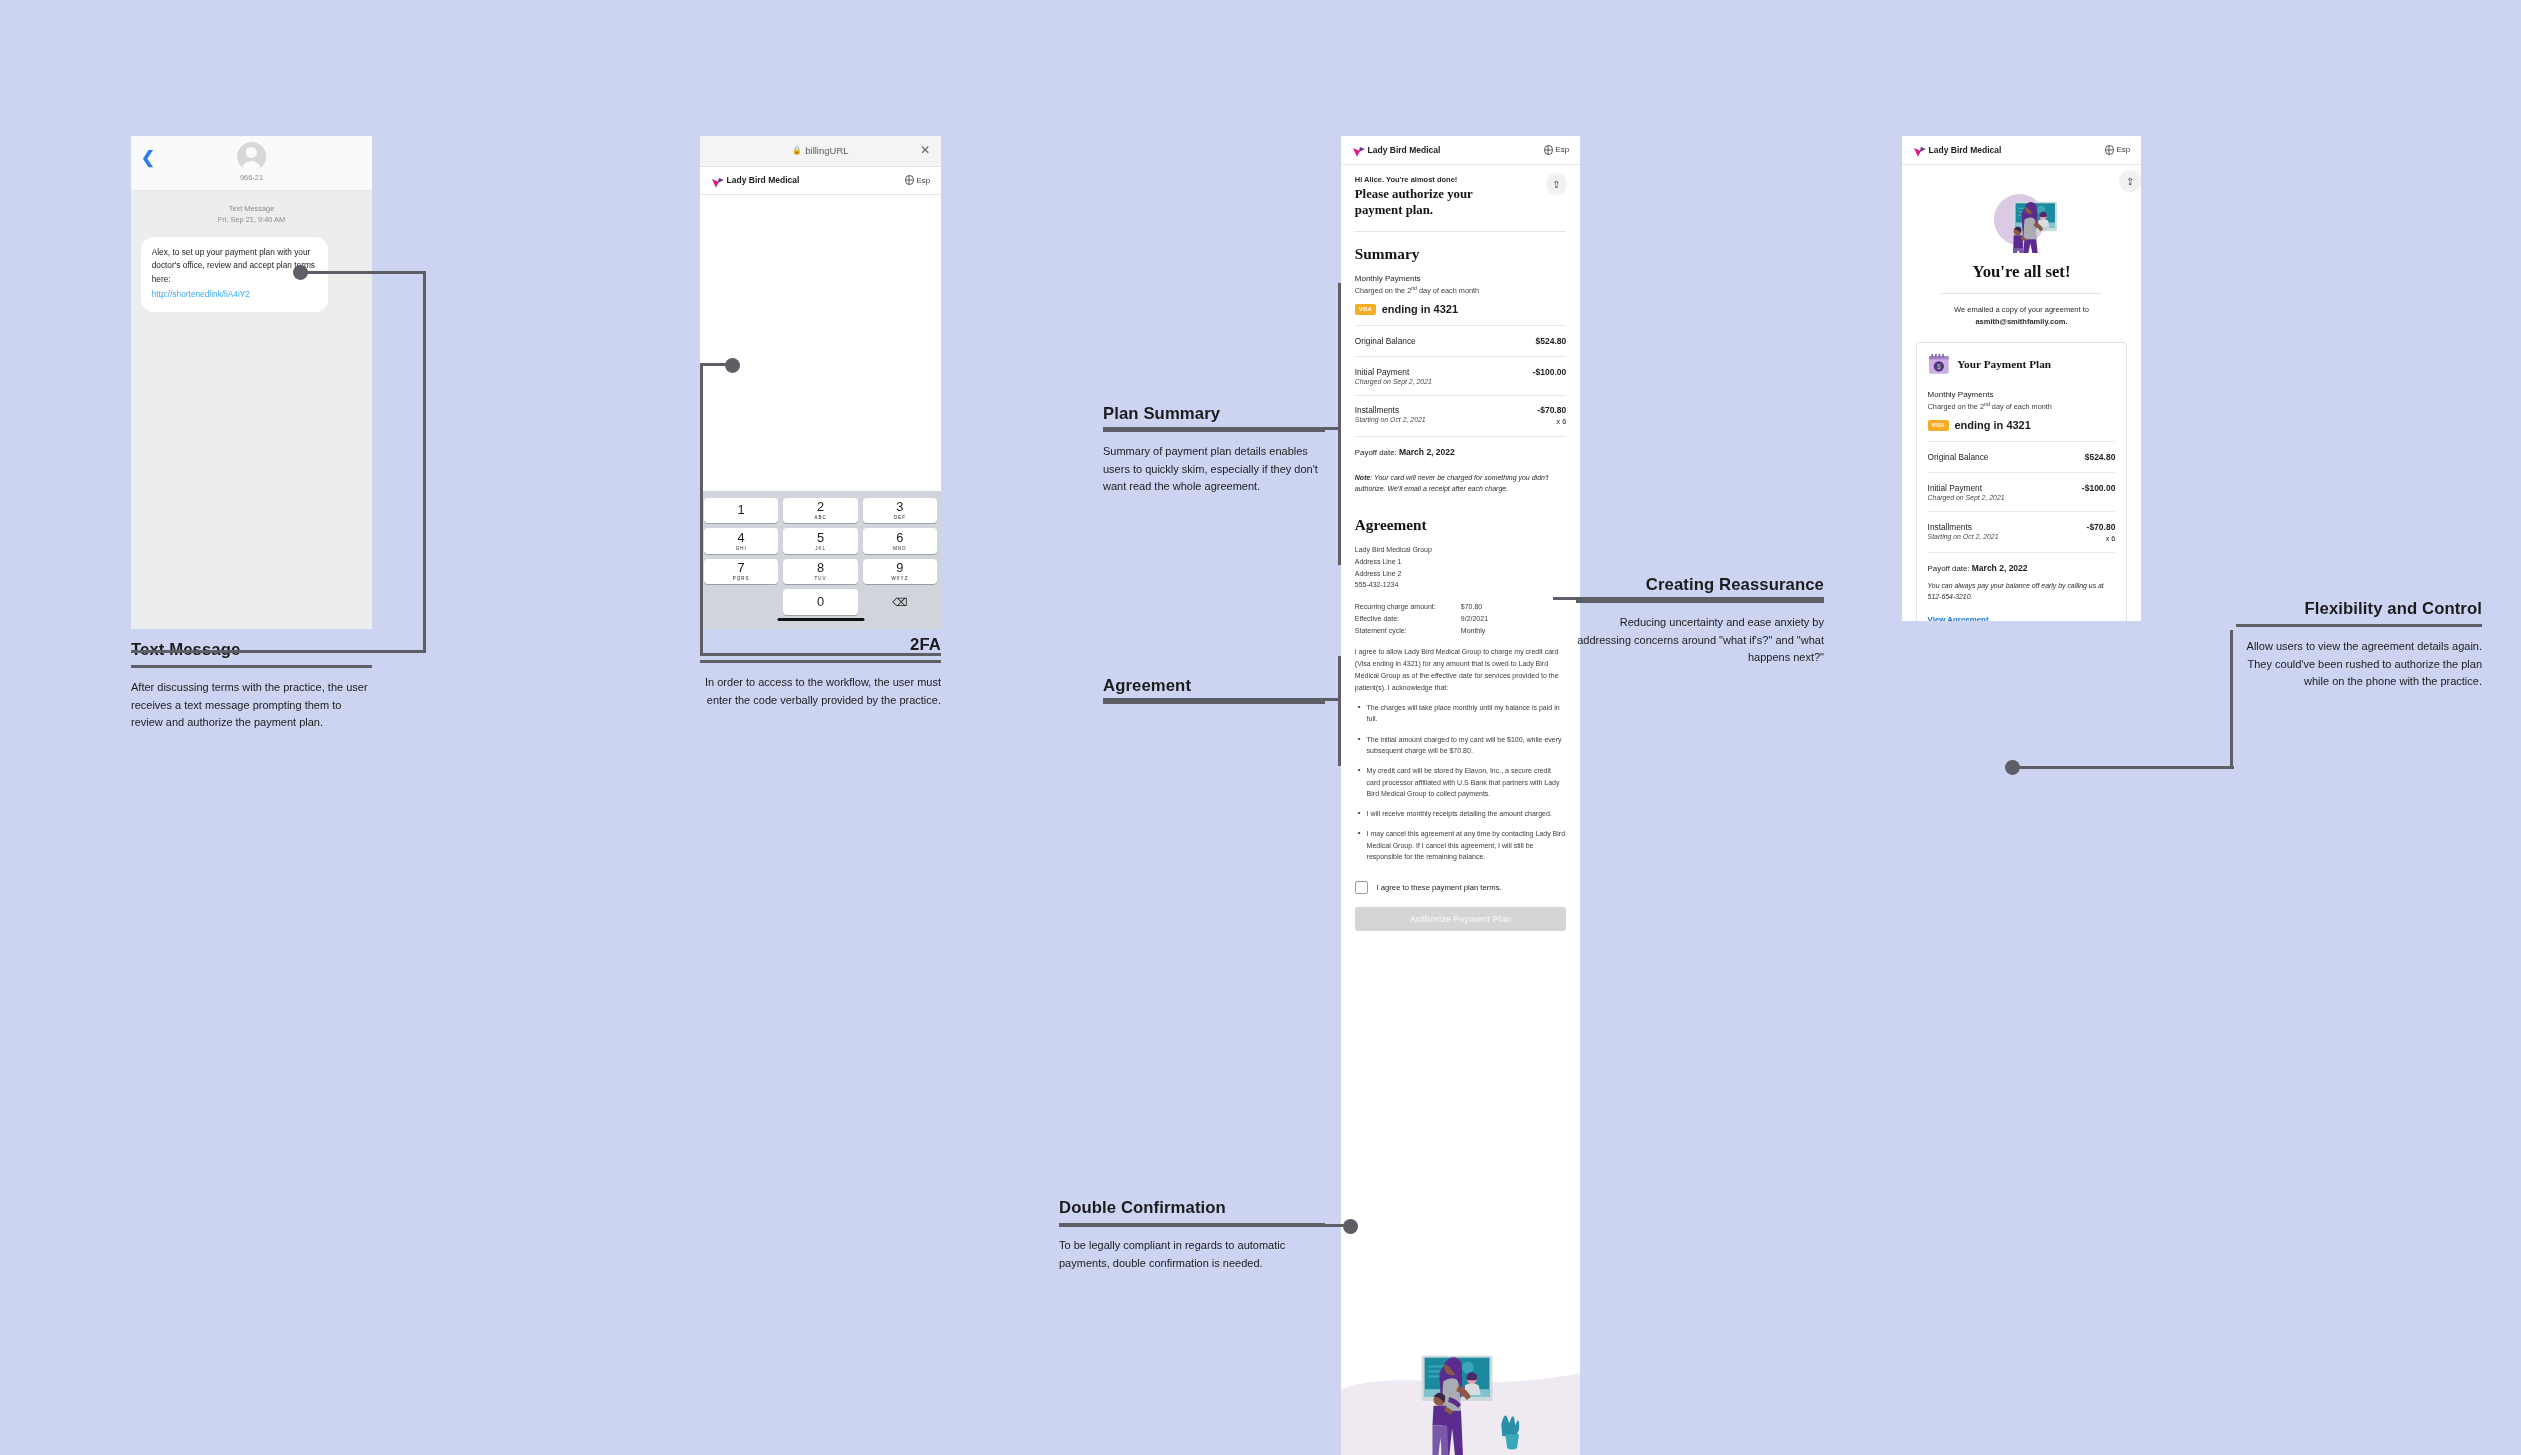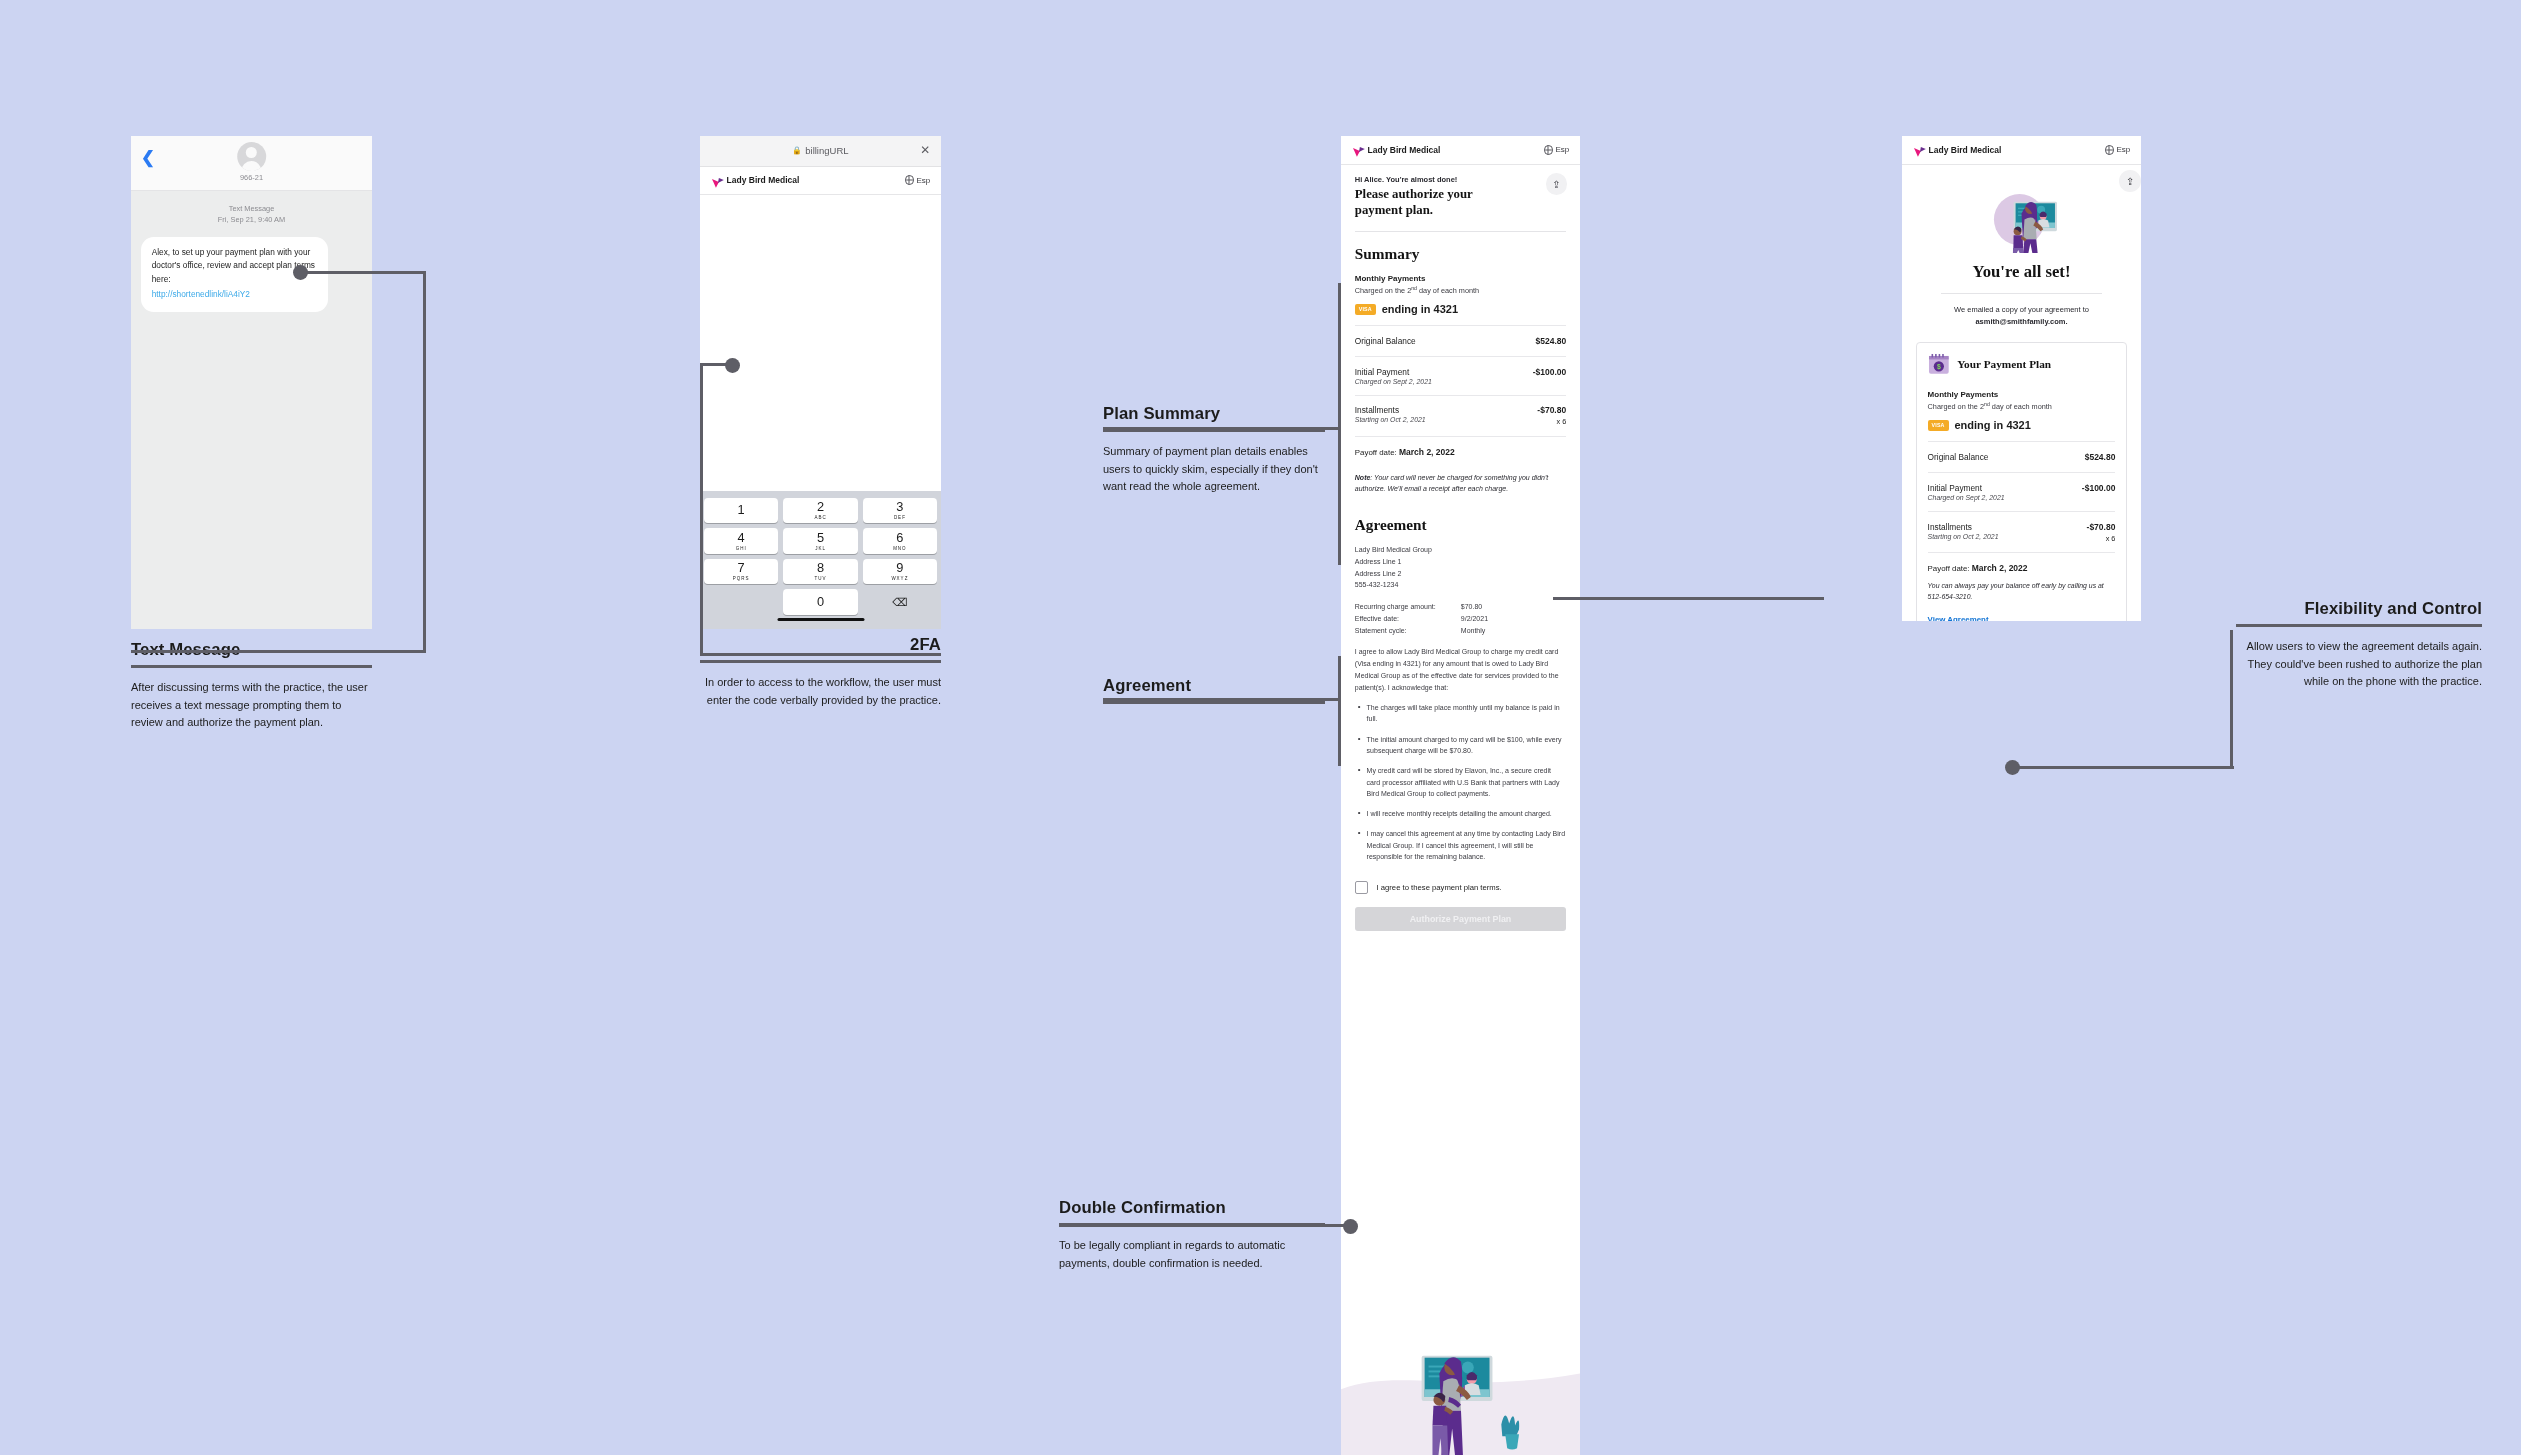--- a/index.html
+++ b/index.html
@@ -148,21 +148,21 @@
     position:absolute; right: 12.8px; top: 8.9px; width: 21.7px; height: 21.7px;
     border-radius:50%; background:#f1f1f3; display:flex; align-items:center;
     justify-content:center; font-size: 9.9px; color:#33333a;
   }
   .hr-light { height:1px; background:#e4e4e7; margin: 11.8px 13.8px 0 13.8px; }
   .sec-h {
     font-family:"Liberation Serif", serif; font-weight:bold;
     font-size: 15.3px; color:#131313; padding: 12.8px 13.8px 0 13.8px;
   }
   .blk { padding: 0 13.8px; }
-  .lbl-bold { font-size: 8px; font-weight:bold; color:#1c1c1c; margin-top:10.8px; }
+  .lbl-bold { font-size: 8px; font-weight:normal; color:#1c1c1c; margin-top:10.8px; }
   .lbl-sm { font-size: 7.3px; color:#3a3a40; margin-top:2px; }
   .card-row { display:flex; align-items:center; gap:5.9px; margin-top: 7.9px; }
   .visa-chip {
     background:#f4ab26; color:#fff; font-size:5.3px; font-weight:bold;
     padding: 2.5px 3.9px; border-radius:2px; letter-spacing:0.2px;
   }
   .card-txt { font-size:11px; color:#1c1c1c;font-weight:bold; }
   .ln { height:1px; background:#e8e8eb; margin: 9.9px 0; }
   .sum-row { display:flex; justify-content:space-between; align-items:flex-start; }
   .sum-left .k { font-size: 8.3px; color:#1c1c1c; }
@@ -500,20 +500,25 @@
   <div class="conn" style="left:1338px; top:656px; width:3px; height:110px;"></div>
 
   <div class="callout" style="left:1059px; top:1198px; width:266px;">
     <div class="co-title">Double Confirmation</div>
     <div class="co-rule"></div>
     <div class="co-body">To be legally compliant in regards to automatic payments, double confirmation is needed.</div>
   </div>
   <div class="conn" style="left:1059px; top:1224px; width:291px; height:3px;"></div>
   <div class="dot" style="left:1343px; top:1219px;"></div>
 
+  <div class="callout align-right" style="left:1576px; top:575px; width:248px;">
+    <div class="co-title">Creating Reassurance</div>
+    <div class="co-rule"></div>
+    <div class="co-body">Reducing uncertainty and ease anxiety by addressing concerns around "what if's?" and "what happens next?"</div>
+  </div>
   <div class="conn" style="left:1553px; top:597px; width:271px; height:3px;"></div>
 
   <div class="phone" id="screen4">
     <div class="lbm-header">
       <div class="lbm-brand">
         <span class="lbm-logo">
           <svg width="13.8" height="11.8" viewBox="0 0 14 12">
             <path d="M1 2 L8 5 L5 11 Z" fill="#e8177d"></path>
             <path d="M8 1 L13 3 L7 6 Z" fill="#6b2f8f"></path>
           </svg>

